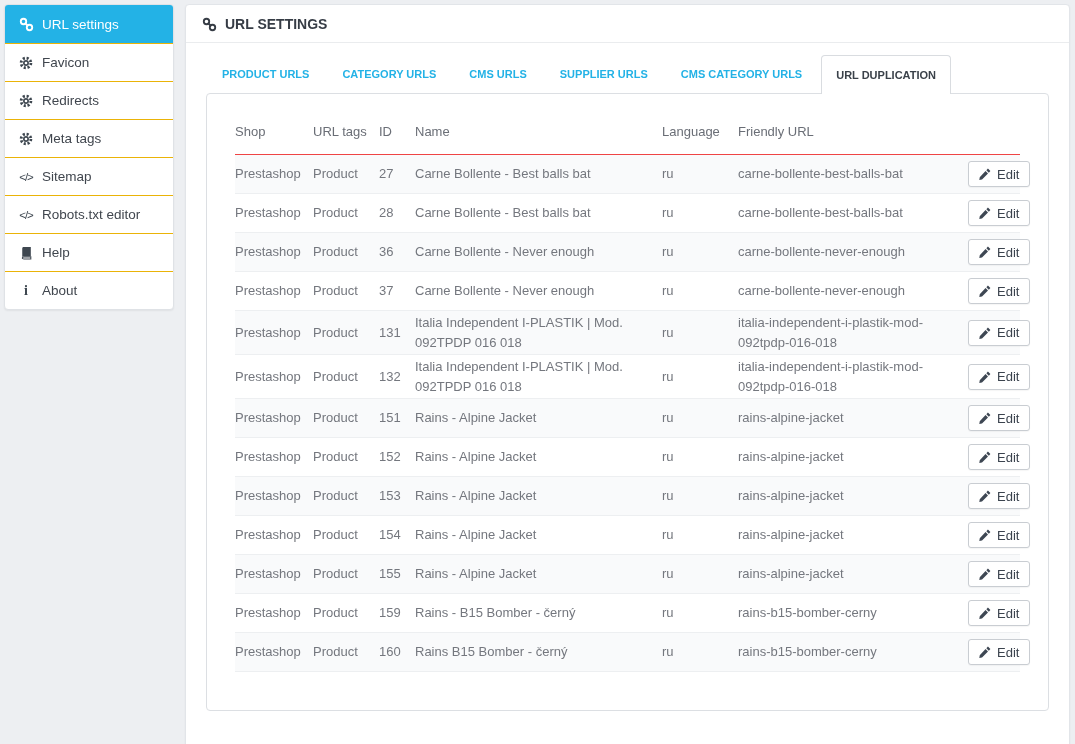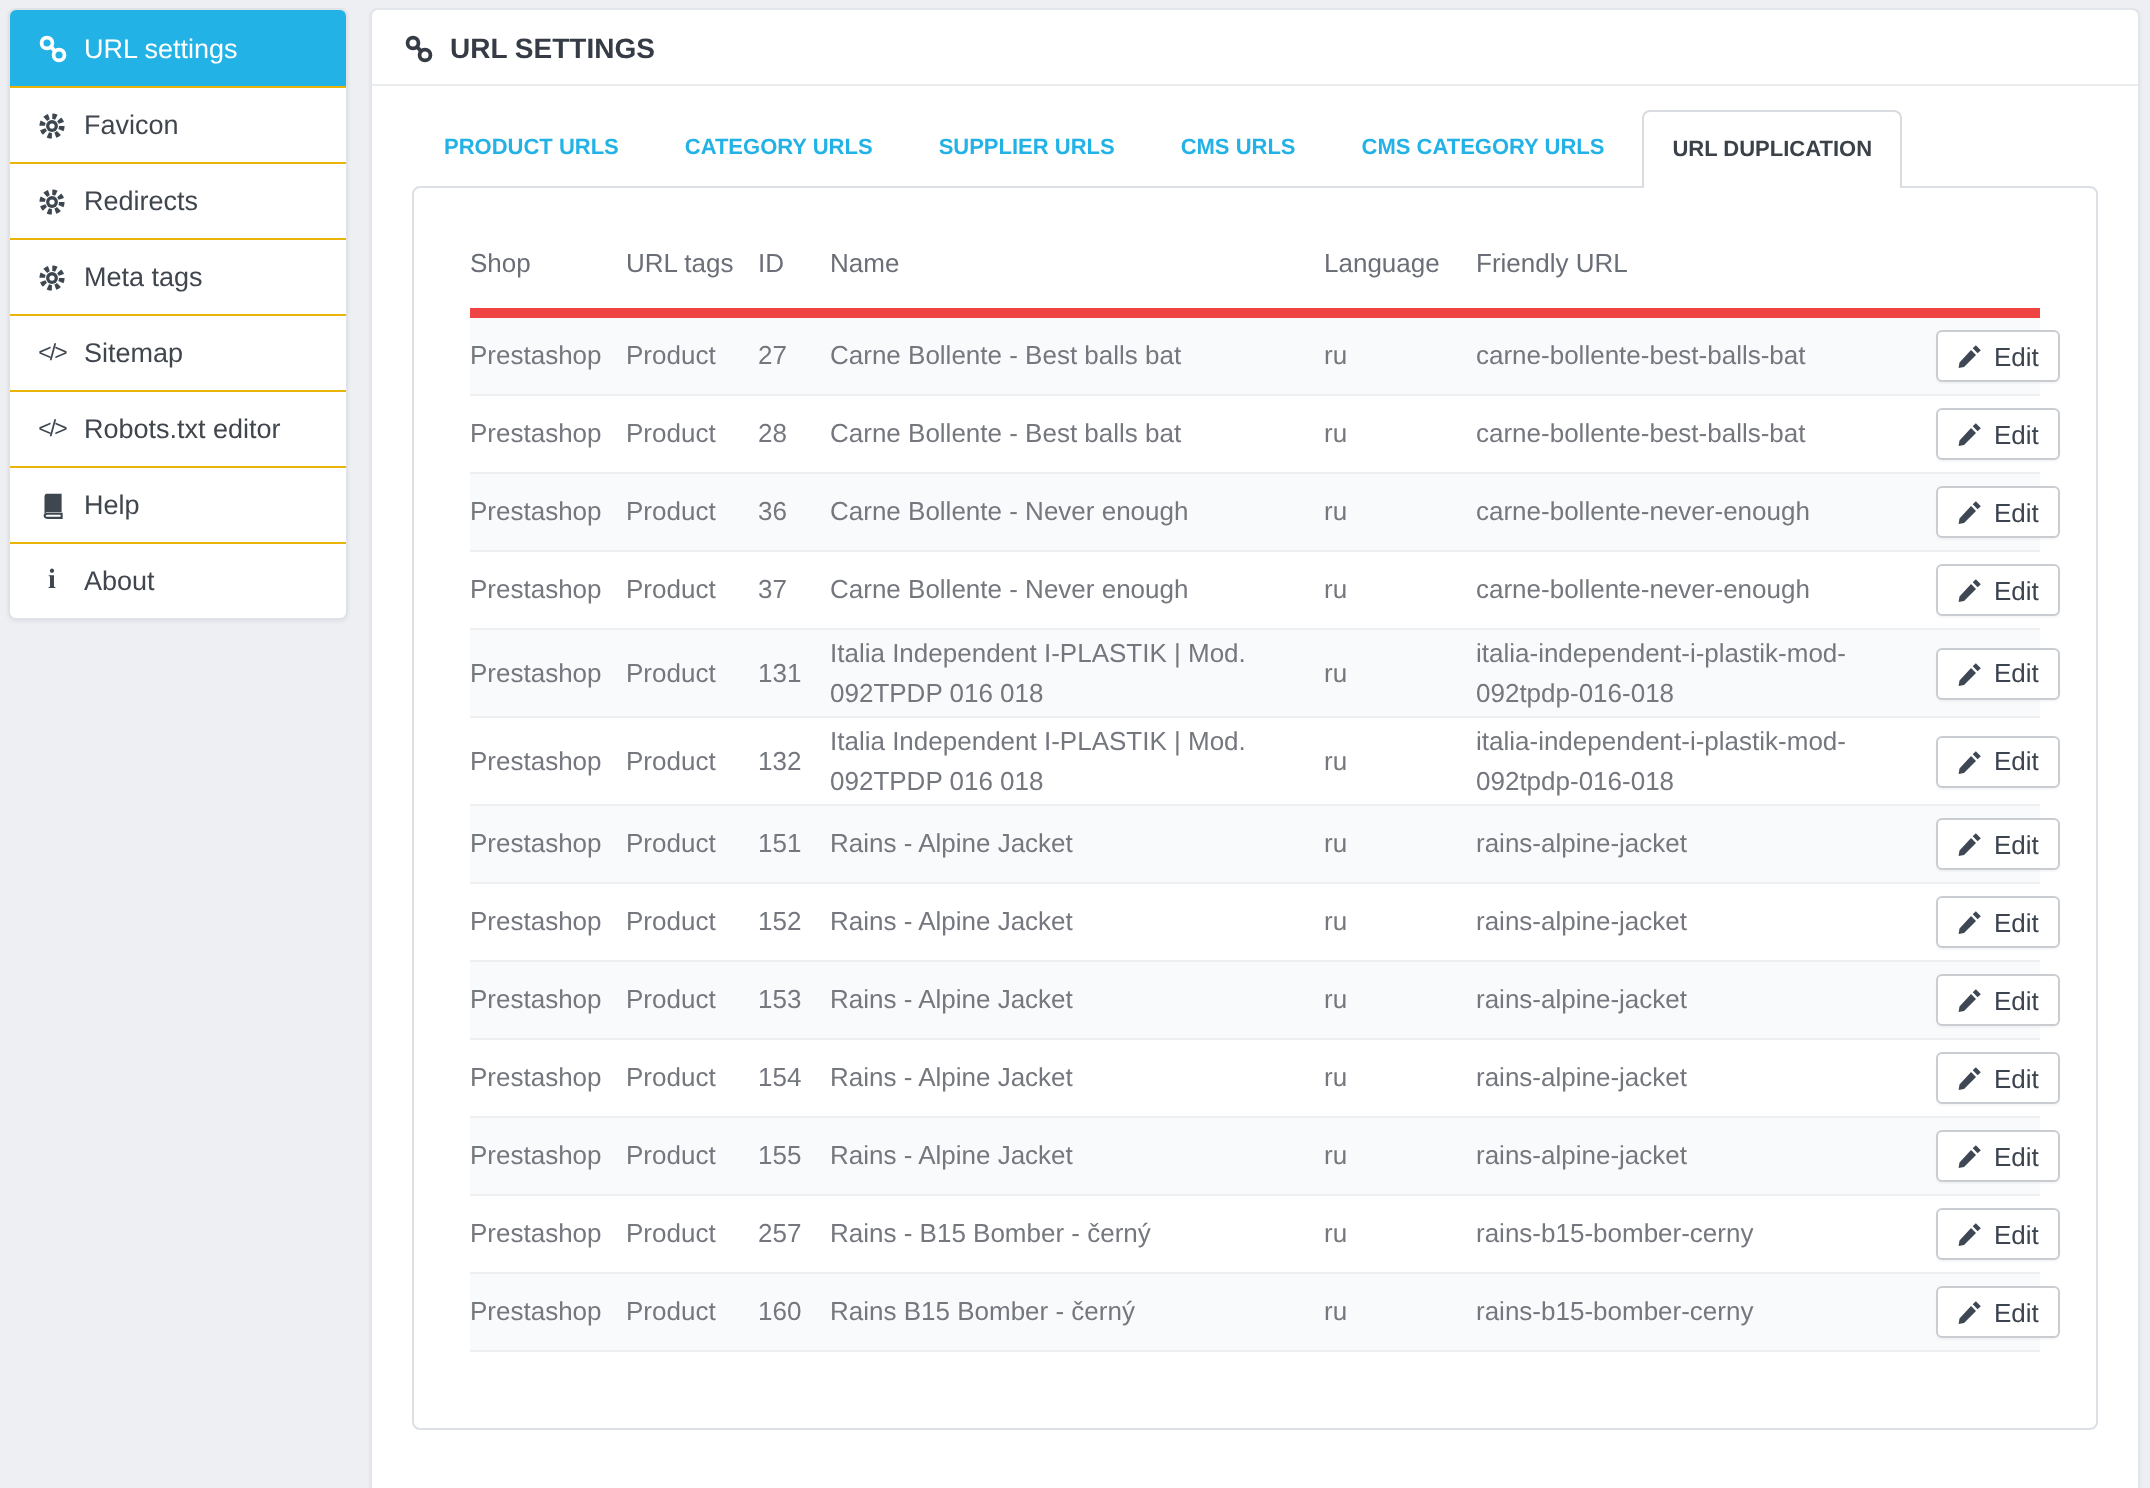--- a/index.html
+++ b/index.html
@@ -72,21 +72,21 @@
   .panel {
     border: 1px solid #dcdfe3; border-radius: 4px;
     background: #fff;
     padding: 16px 28px 38px;
     position: relative; z-index: 1;
   }
   table { width: 100%; border-collapse: collapse; table-layout: fixed; }
   th {
     text-align: left; font-weight: normal; font-size: 13px; color: #6a6e76;
     padding: 14px 10px 15px 0;
-    border-bottom: 5px solid #ef4444;
+    border-bottom: 1px solid #ef4444;
     white-space: nowrap;
   }
   td {
     font-size: 13px; color: #74777e;
     padding: 2px 10px 2px 0;
     vertical-align: middle; line-height: 1.5;
     border-bottom: 1px solid #edeff1;
     overflow-wrap: break-word;
   }
   tbody tr:nth-child(odd) td { background: #f9fafb; }
@@ -185,22 +185,22 @@
             <path d="M6.9 6.9l2.2 2.2" stroke-linecap="round"></path>
           </svg>
         </span>
       <span>URL SETTINGS</span>
     </div>
 
     <div class="content">
       <div class="tab-row">
         <span class="tab">PRODUCT URLS</span>
           <span class="tab">CATEGORY URLS</span>
+          <span class="tab">CMS URLS</span>
           <span class="tab">SUPPLIER URLS</span>
-          <span class="tab">CMS URLS</span>
           <span class="tab">CMS CATEGORY URLS</span>
           <span class="tab active">URL DUPLICATION</span>
       </div>
 
       <div class="panel">
         <table>
           <colgroup>
             <col style="width:78px">
               <col style="width:66px">
               <col style="width:36px">
@@ -415,21 +415,21 @@
                         <path d="M11.9.8l3.3 3.3-2.1 2.1-3.3-3.3zM8.7 4l3.3 3.3-8 8-3.6.7.6-3.7z"></path>
                       </svg>
                     </span>
                     <span>Edit</span>
                   </button>
                 </td>
               </tr>
               <tr>
                 <td>Prestashop</td>
                 <td>Product</td>
-                <td>257</td>
+                <td>159</td>
                 <td>Rains - B15 Bomber - černý</td>
                 <td>ru</td>
                 <td>rains-b15-bomber-cerny</td>
                 <td class="cell-action">
                   <button class="btn-edit">
                     <span class="pencil">
                       <svg width="12" height="12" viewBox="0 0 16 16" fill="#3e4753">
                         <path d="M11.9.8l3.3 3.3-2.1 2.1-3.3-3.3zM8.7 4l3.3 3.3-8 8-3.6.7.6-3.7z"></path>
                       </svg>
                     </span>

